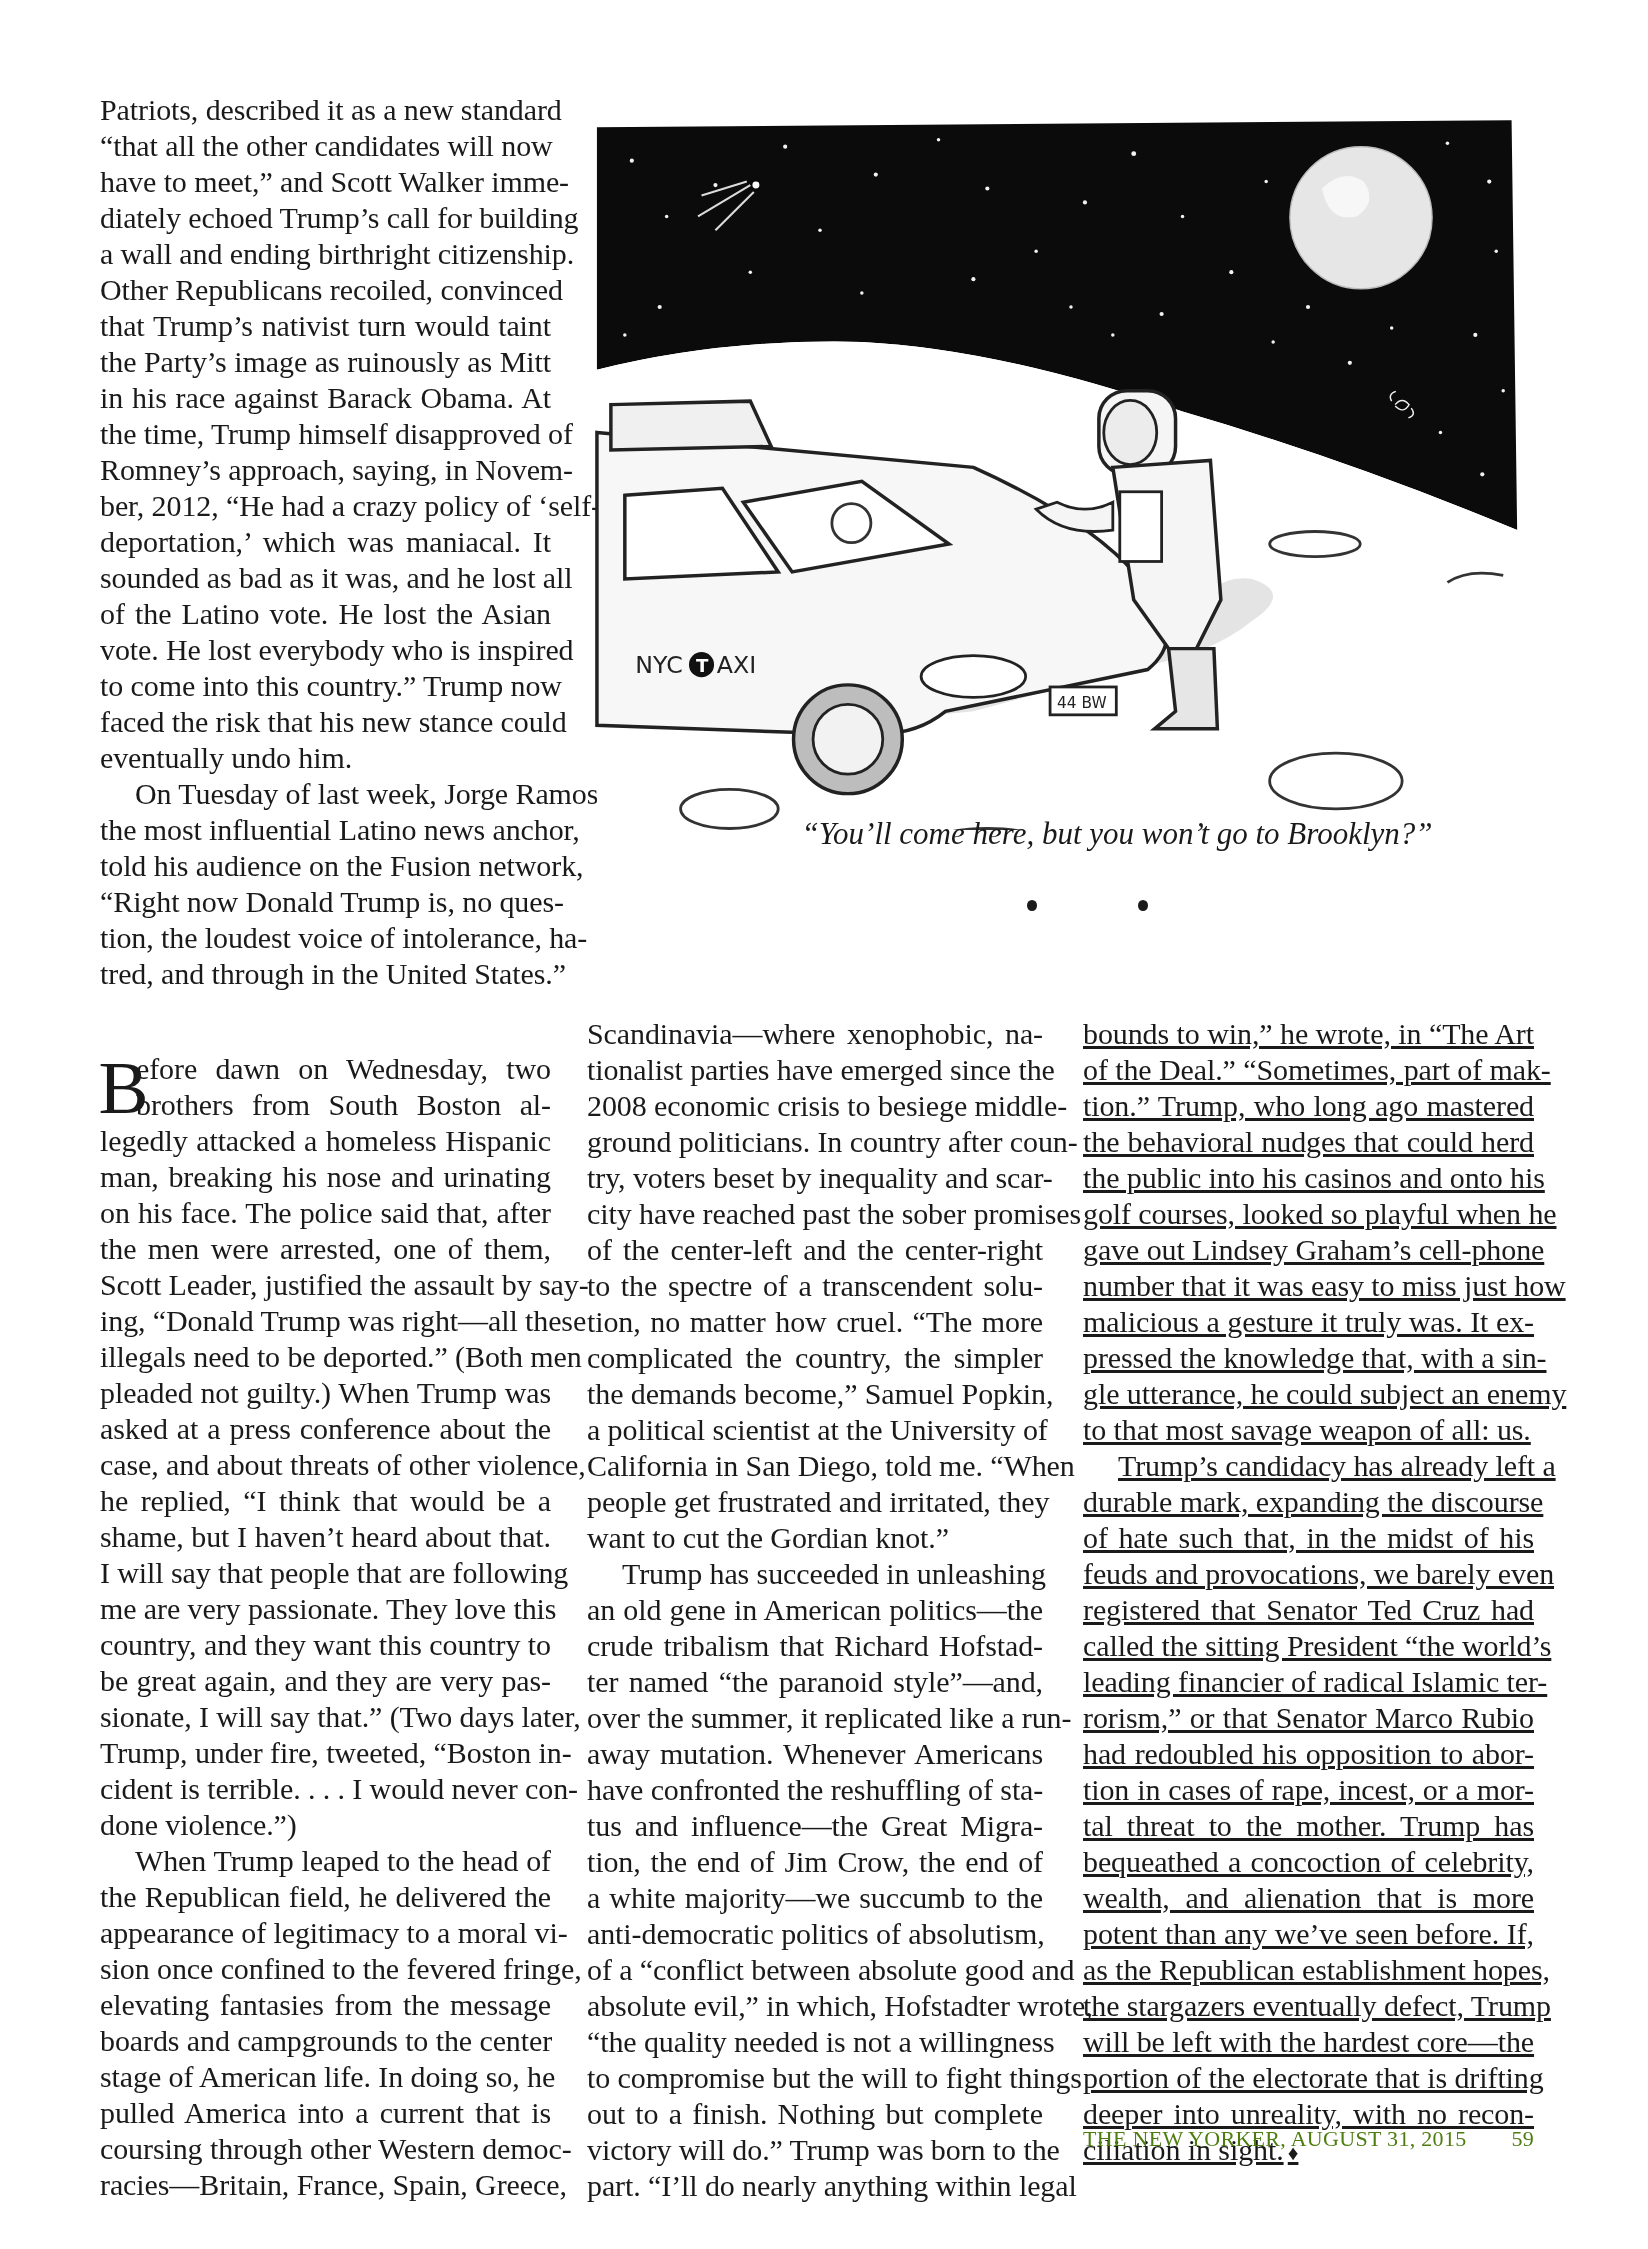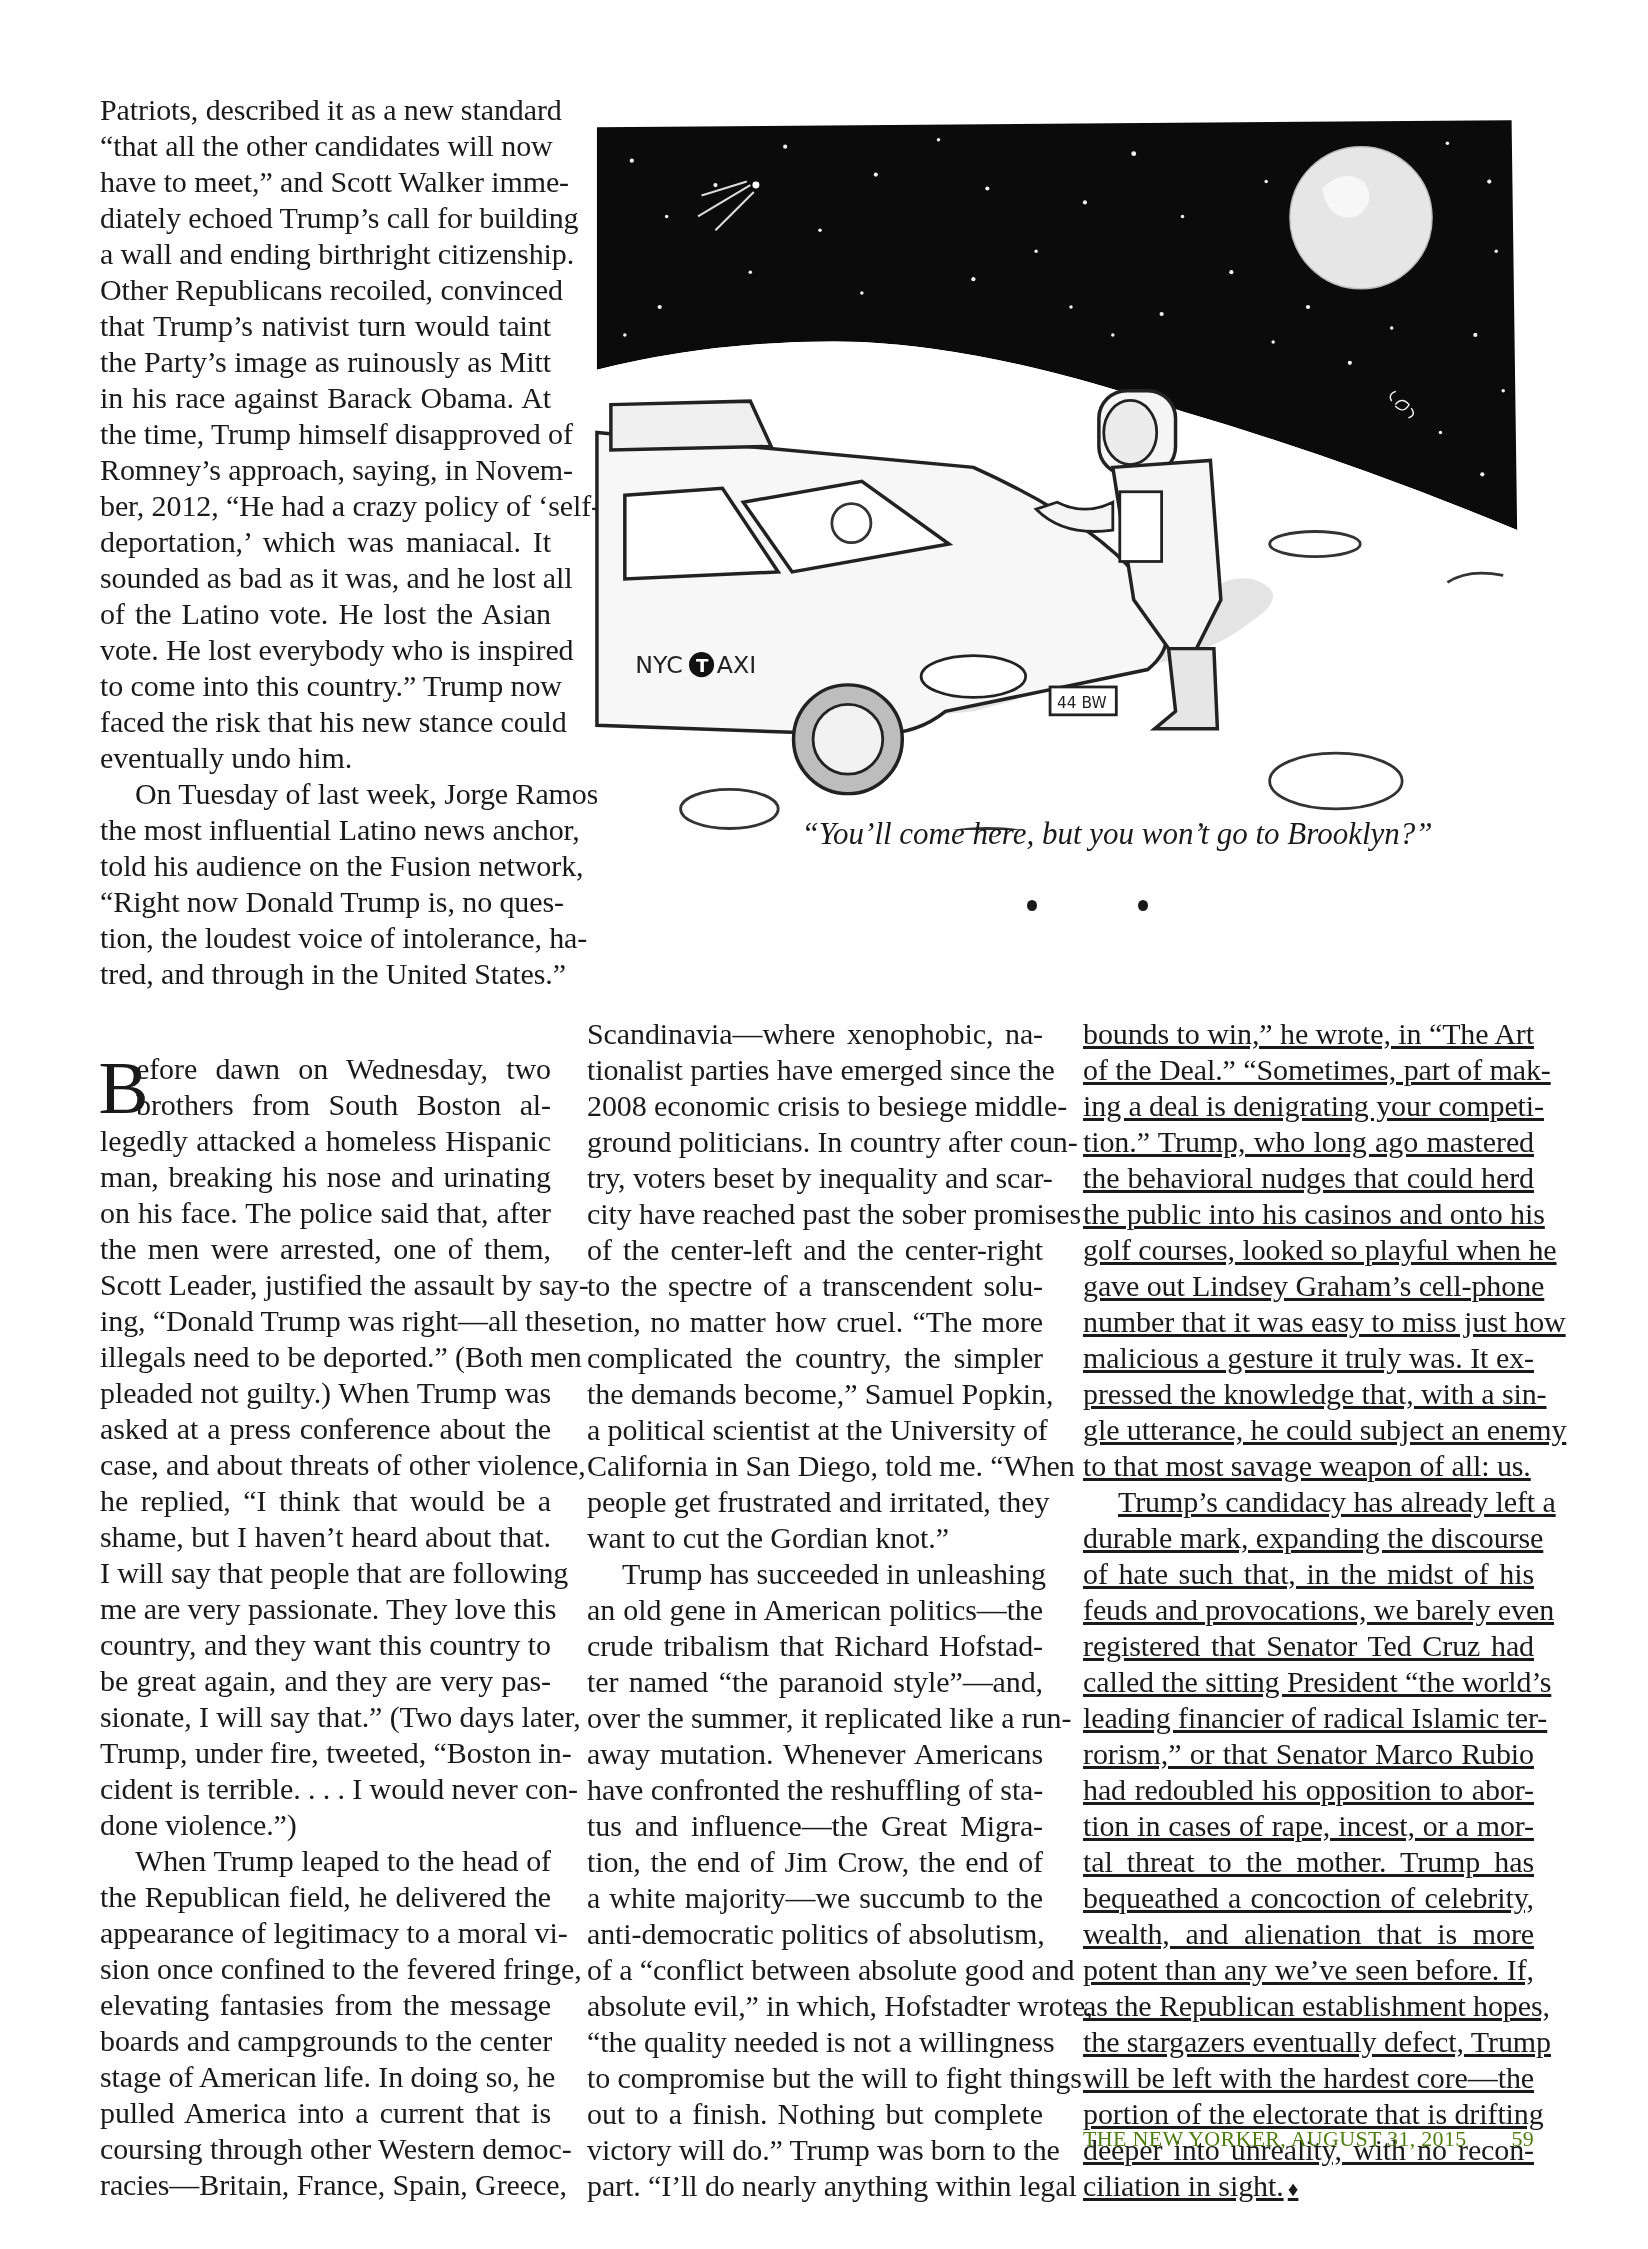--- a/index.html
+++ b/index.html
@@ -261,21 +261,20 @@
     <span class="ln">“the quality needed is not a willingness</span>
     <span class="ln">to compromise but the will to fight things</span>
     <span class="ln">out to a finish. Nothing but complete</span>
     <span class="ln">victory will do.” Trump was born to the</span>
     <span class="ln">part. “I’ll do nearly anything within legal</span>
   </div>
 
 <div id="col-right" class="col">
     <span class="ln">bounds to win,” he wrote, in “The Art</span>
     <span class="ln">of the Deal.” “Sometimes, part of mak-</span>
-    <span class="ln">ing a deal is denigrating your competi-</span>
     <span class="ln">tion.” Trump, who long ago mastered</span>
     <span class="ln">the behavioral nudges that could herd</span>
     <span class="ln">the public into his casinos and onto his</span>
     <span class="ln">golf courses, looked so playful when he</span>
     <span class="ln">gave out Lindsey Graham’s cell-phone</span>
     <span class="ln">number that it was easy to miss just how</span>
     <span class="ln">malicious a gesture it truly was. It ex-</span>
     <span class="ln">pressed the knowledge that, with a sin-</span>
     <span class="ln">gle utterance, he could subject an enemy</span>
     <span class="ln last">to that most savage weapon of all: us.</span>

